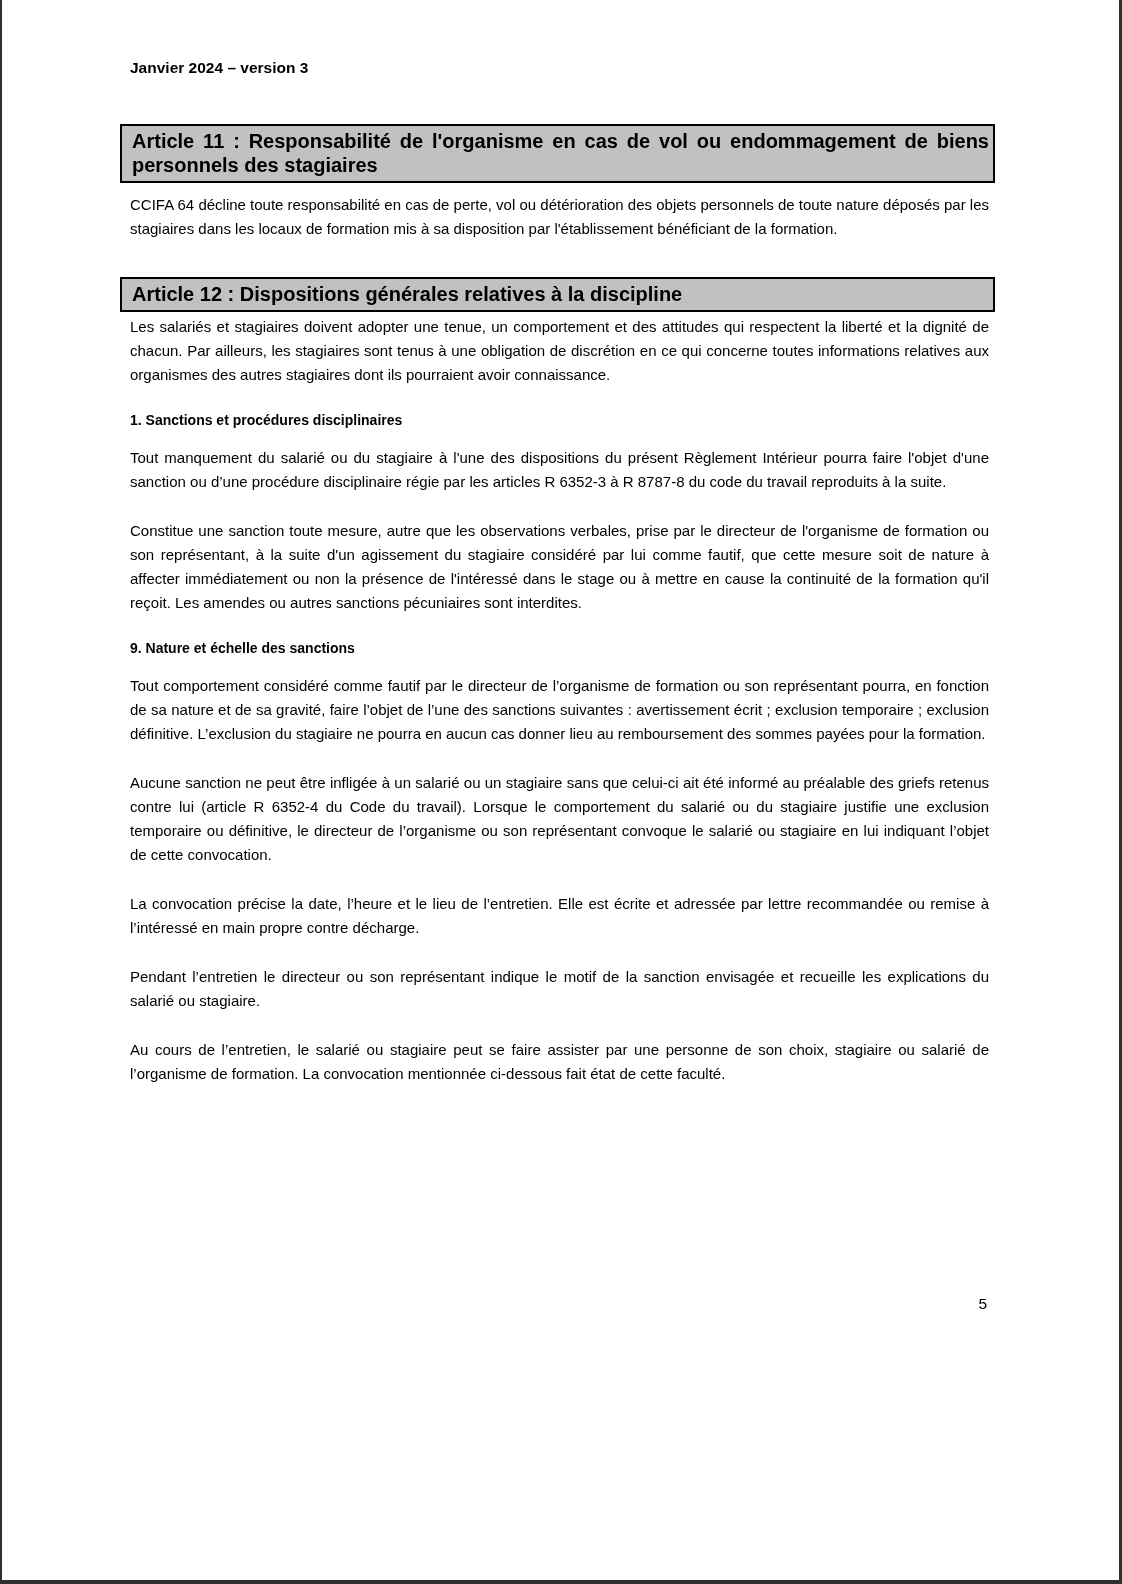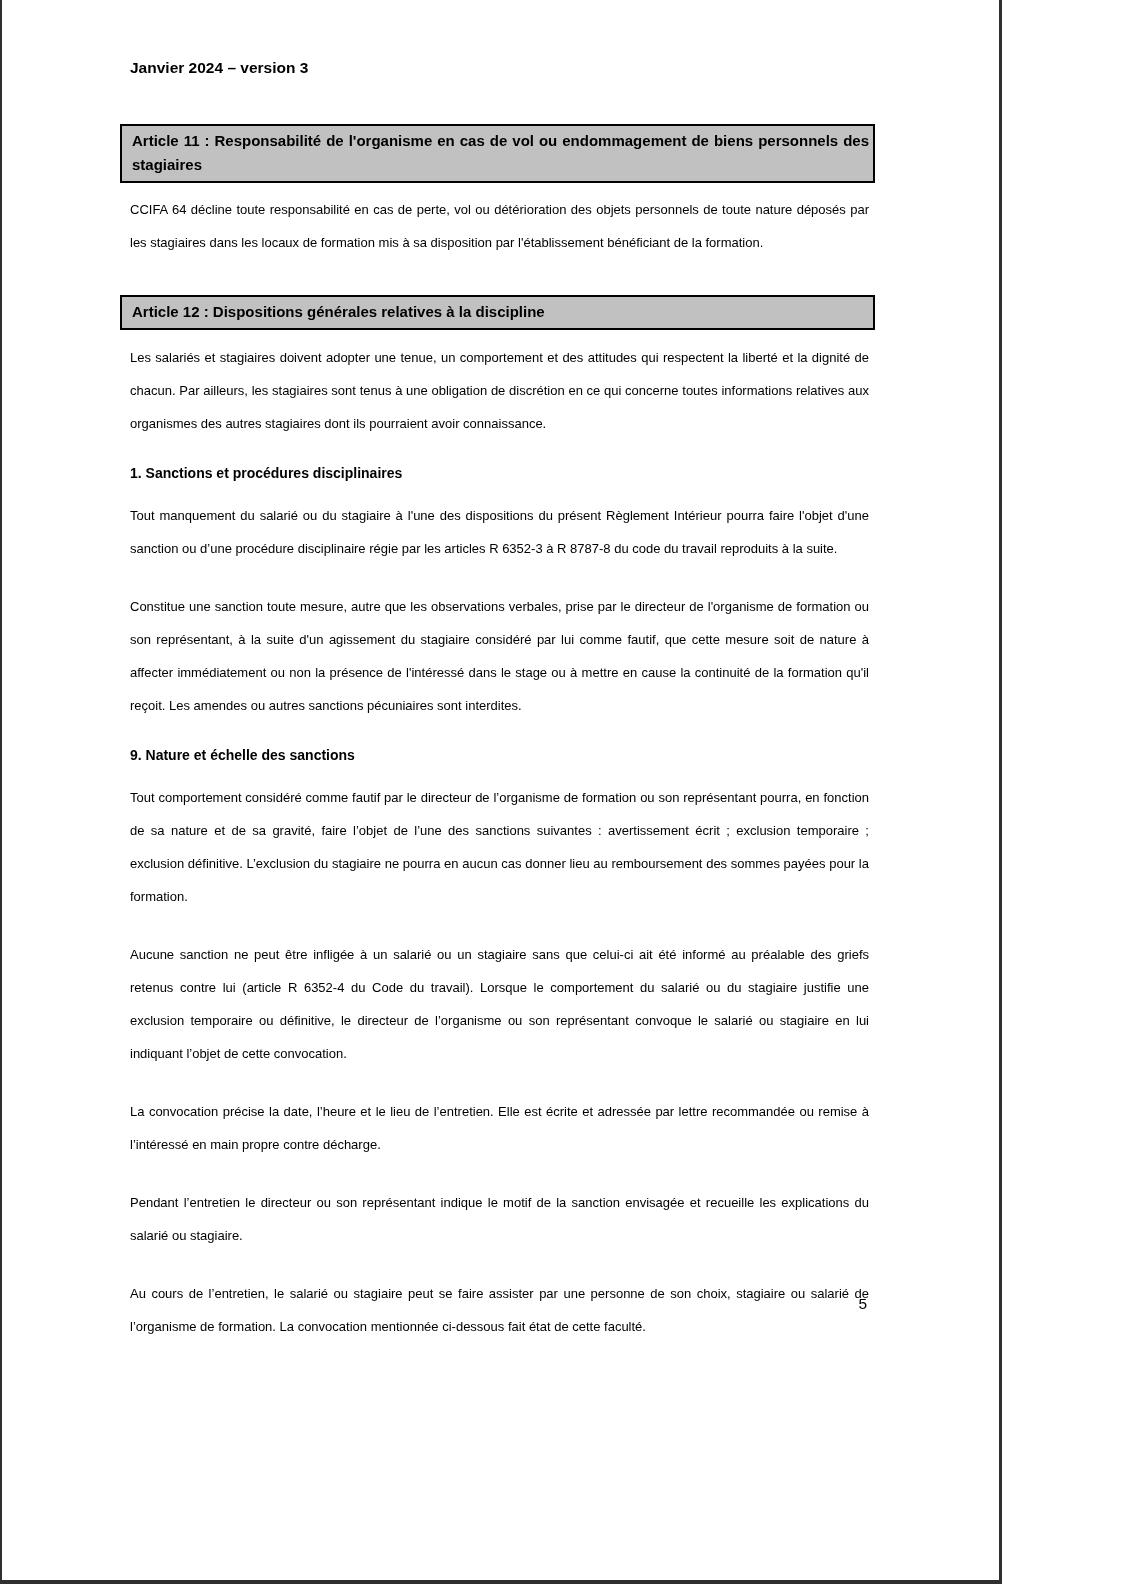--- a/index.html
+++ b/index.html
@@ -10,54 +10,54 @@
   }
   *{box-sizing:border-box;}
   html,body{margin:0;padding:0;background:#ffffff;}
   body{
     width:1122px;height:1584px;
     font-family:"Liberation Sans","DejaVu Sans",sans-serif;
     color:var(--text);
   }
   .page{
     position:relative;
-    width:1002px;height:1584px;
+    width:1122px;height:1584px;
     background:#ffffff;
     border-left:2px solid var(--page-border);
     border-right:3px solid var(--page-border);
     border-bottom:4px solid var(--page-border);
     padding:58px 130px 0 128px;
     overflow:hidden;
   }
   .doc-header{
     font-weight:bold;
     font-size:15.5px;
     line-height:20px;
     margin:0;
   }
   .art-box{
     background:var(--heading-bg);
     border:2px solid var(--heading-border);
     font-weight:bold;
-    font-size:15px;
+    font-size:20px;
     line-height:24px;
     padding:3px 4px 4px 10px;
     margin:0 -6px 0 -10px;
     text-align:justify;
   }
   .art-box.box-11{margin-top:46px;}
   .art-box.box-12{margin-top:36px;}
   p.body{
-    font-size:13px;
-    line-height:33px;
+    font-size:15px;
+    line-height:24px;
     text-align:justify;
     margin:25px 0 0 0;
   }
   p.body.after-box{margin-top:10px;}
-  p.body.intro{margin-top:11px;}
+  p.body.intro{margin-top:3px;}
   h3.sec-title{
     font-size:14px;
     font-weight:bold;
     line-height:20px;
     margin:23px 0 0 0;
   }
   h3.sec-title + p.body{margin-top:16px;}
   .page-number{
     position:absolute;
     top:1294px;

